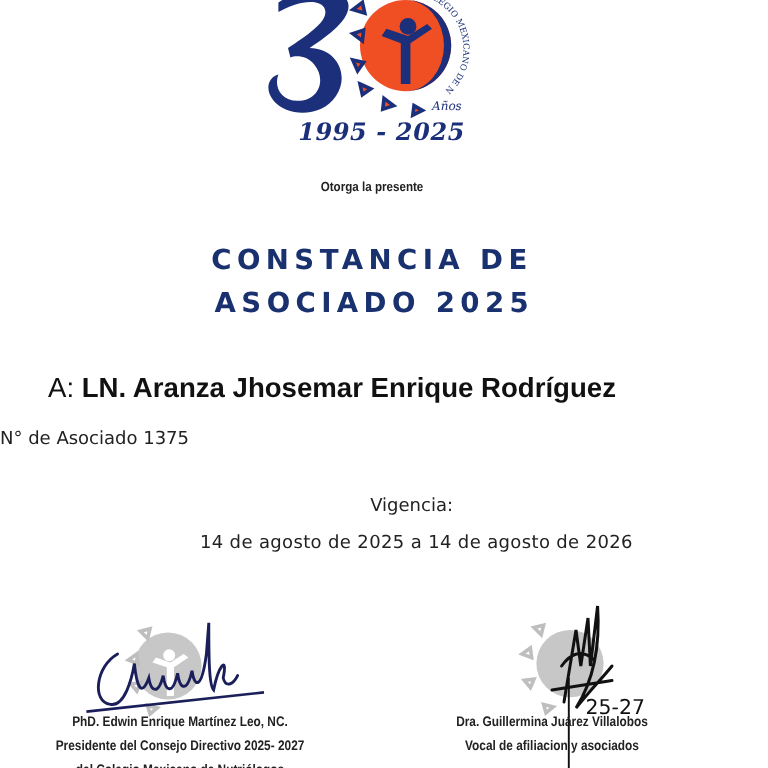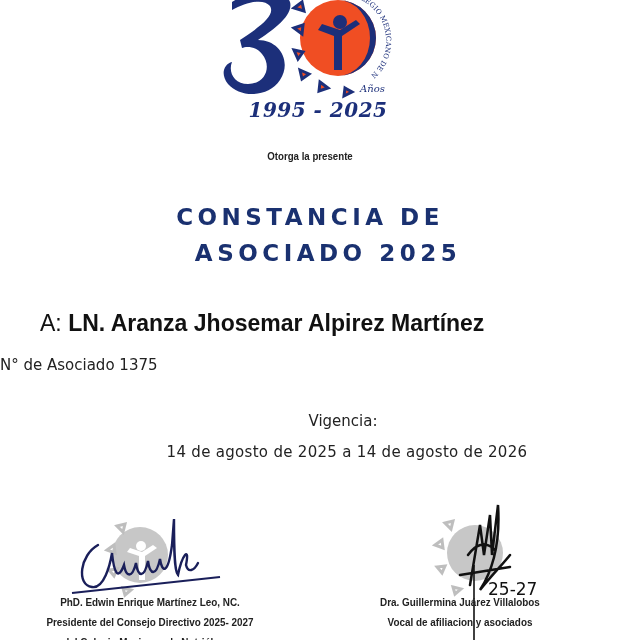--- a/index.html
+++ b/index.html
@@ -3,21 +3,21 @@
 <meta charset="utf-8">
 <style>
   html, body { margin: 0; padding: 0; background: #ffffff; }
   body { width: 640px; height: 640px; position: relative; overflow: hidden; font-family: "DejaVu Sans", sans-serif; color: #111; }
   .abs { position: absolute; }
   .logo { left: 210px; top: -20px; width: 200px; height: 145px; }
   .years { left: 0; width: 636px; top: 98px; text-align: center; font-family: "DejaVu Serif", serif; font-style: italic; font-weight: bold; font-size: 20px; color: #1c2f7a; letter-spacing: 0.5px; }
   .otorga { left: 0; width: 620px; top: 150px; text-align: center; font-family: "Liberation Sans", sans-serif; font-weight: bold; font-size: 11px; color: #222; transform: scaleX(0.88); }
   .title { left: 0; width: 620px; text-align: center; font-family: "DejaVu Sans", sans-serif; font-weight: bold; font-size: 23px; letter-spacing: 4.5px; color: #1a3170; }
   .title1 { top: 204px; }
-  .title2 { top: 240px; left: 18px; width: 620px; }
+  .title2 { top: 240px; left: 2px; width: 620px; }
   .recipient { left: 40px; top: 310px; font-family: "Liberation Sans", sans-serif; font-size: 23px; color: #111; white-space: nowrap; }
   .recipient b { font-weight: bold; }
   .assoc { left: 0; width: 620px; top: 356px; text-align: left; font-family: "DejaVu Sans", sans-serif; font-size: 15px; color: #222; }
   .vig-label { left: 0; width: 686px; top: 412px; text-align: center; font-family: "DejaVu Sans", sans-serif; font-size: 15px; color: #222; }
   .vig-dates { left: 0; width: 694px; top: 443px; text-align: center; font-family: "DejaVu Sans", sans-serif; font-size: 15px; color: #222; letter-spacing: 0.3px; }
   .seal { opacity: 0.55; }
   .sig-text { font-family: "Liberation Sans", sans-serif; font-weight: bold; font-size: 11.5px; color: #222; text-align: center; white-space: nowrap; transform: scaleX(0.86); transform-origin: center; line-height: 20px; }
   .sig-left { left: -10px; width: 320px; top: 592px; }
   .sig-right { left: 340px; width: 240px; top: 592px; }
 </style>
@@ -55,21 +55,21 @@
   </svg>
 </div>
 <div class="abs years">1995 - 2025</div>
 
 <div class="abs otorga">Otorga la presente</div>
 <div class="abs title title1">CONSTANCIA DE</div>
 <div class="abs title title2">ASOCIADO 2025</div>
 
 <div class="abs recipient">
   <span>A:</span>
-  <b>LN. Aranza Jhosemar Alpirez Martínez</b>
+  <b>LN. Aranza Jhosemar Enrique Rodríguez</b>
 </div>
 
 <div class="abs assoc">N° de Asociado 1375</div>
 <div class="abs vig-label">Vigencia:</div>
 <div class="abs vig-dates">14 de agosto de 2025 a 14 de agosto de 2026</div>
 
 <div class="abs seal" style="left:95px; top:510px;">
   <svg width="90" height="90" viewBox="0 0 90 90">
     <circle cx="45" cy="45" r="28" fill="#9a9a9a"></circle>
     <circle cx="46" cy="36" r="5" fill="#fff"></circle>

